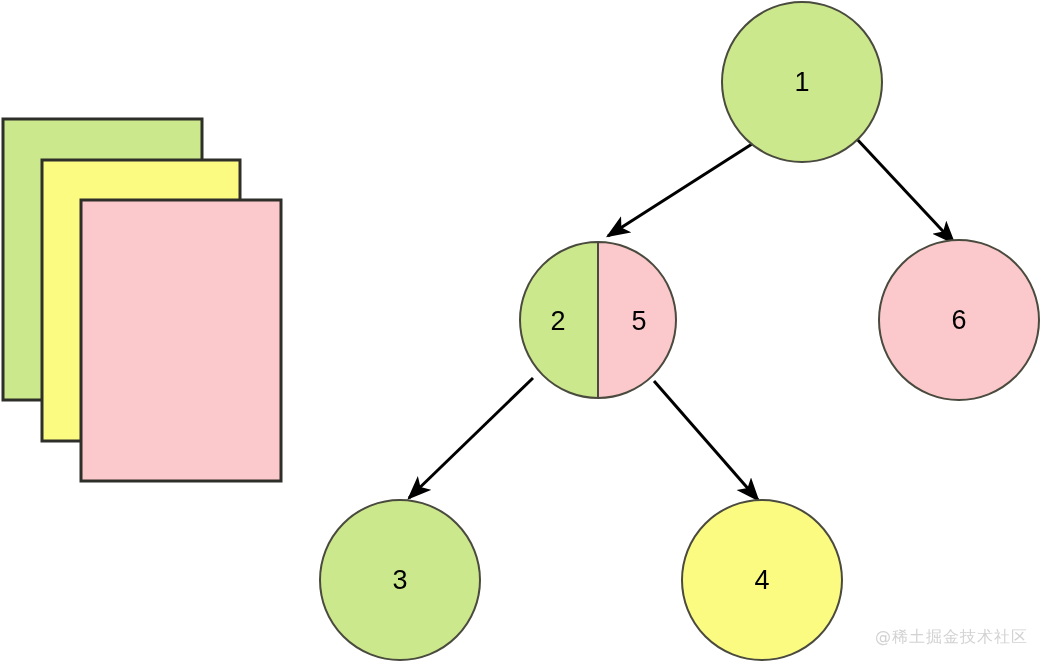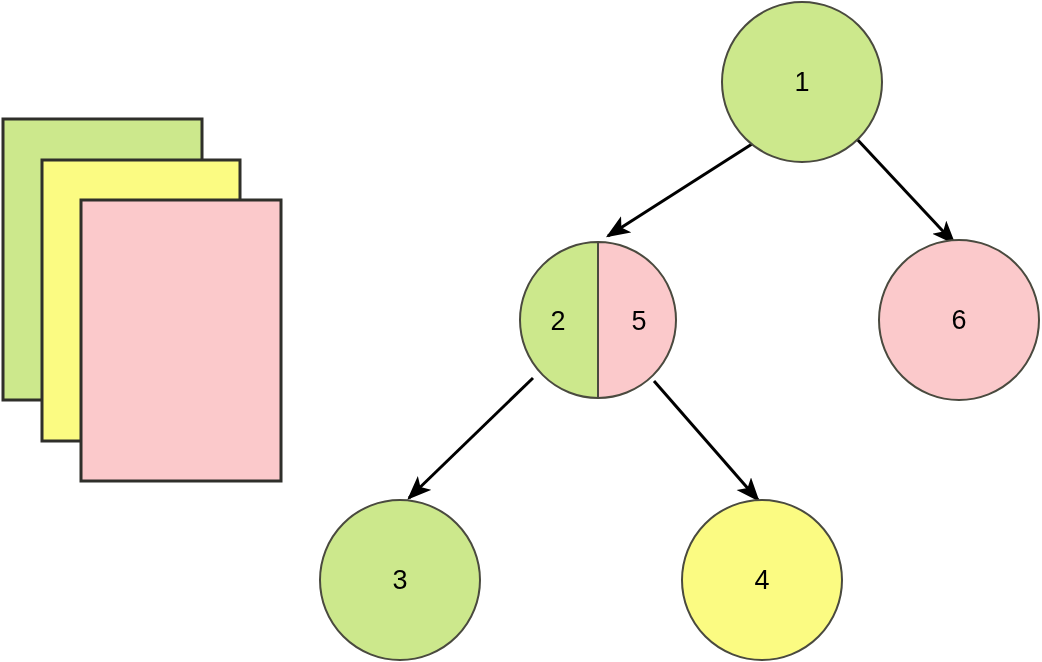--- a/index.html
+++ b/index.html
@@ -88,14 +88,15 @@
       <circle cx="400" cy="580" r="80" fill="#cce88c" stroke="#4a4a3f" stroke-width="2"></circle>
       <text class="node-label" x="400" y="582">3</text>
     </g>
 
     <g>
       <circle cx="762" cy="580" r="80" fill="#fbfb82" stroke="#4a4a3f" stroke-width="2"></circle>
       <text class="node-label" x="762" y="582">4</text>
     </g>
   </svg>
 
+  <div class="watermark">@稀土掘金技术社区</div>
 
 </div>
 
 </body></html>

